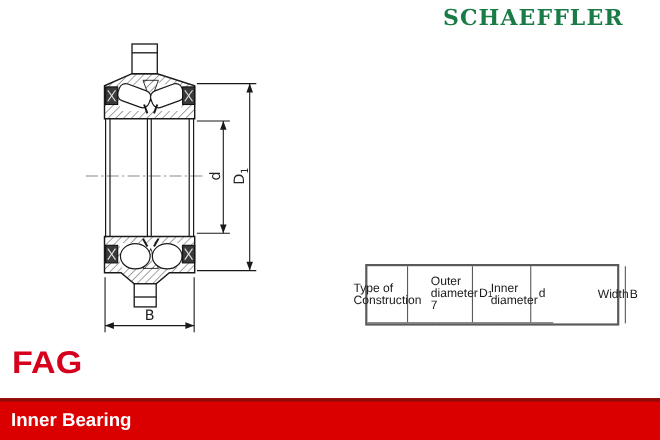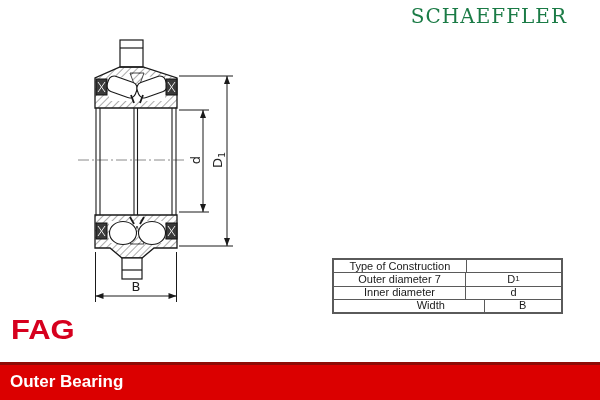--- a/index.html
+++ b/index.html
@@ -5,32 +5,31 @@
   html,body{margin:0;padding:0;}
   body{
     width:600px;height:400px;position:relative;overflow:hidden;
     background:#ffffff;
     font-family:"Liberation Sans","DejaVu Sans",sans-serif;
   }
   
   .schaeffler{
     position:absolute;top:4px;right:33px;
     font-family:"DejaVu Serif","Liberation Serif",serif;
-    font-weight:normal;font-size:20px;letter-spacing:1px;
+    font-weight:bold;font-size:20px;letter-spacing:1px;
     color:#1b7b46;
   }
   
   .drawing{position:absolute;left:0;top:0;}
   
   .spec-table{
-    position:absolute;left:332px;top:258px;width:231px;height:56px;
+    position:absolute;left:332px;top:240px;width:231px;height:56px;
     border:2px solid #5a5a5a;box-sizing:border-box;
-    display:flex;flex-direction:column;
+    display:flex;flex-direction:row;
     background:#ffffff;
-    text-align:right;
   }
   .spec-row{flex:1;display:flex;border-bottom:1px solid #5a5a5a;}
   .spec-row:last-child{border-bottom:none;padding-left:44px;}
   .spec-cell{
     display:flex;align-items:center;justify-content:center;
     font-size:11px;color:#1a1a1a;line-height:1;
   }
   .spec-cell.label{width:58%;border-right:1px solid #5a5a5a;}
   .spec-cell.value{width:42%;font-weight:normal;}
   .spec-cell sub{font-size:8px;line-height:0;}
@@ -189,14 +188,14 @@
     <div class="spec-cell value">
         <span>B</span>
         <sub></sub>
       </div>
   </div>
 </div>
 
 <div class="fag">FAG</div>
 
 <div class="footer-bar">
-  <span class="footer-title">Outer Bearing</span>
+  <span class="footer-title">Inner Bearing</span>
 </div>
 
 </body></html>

